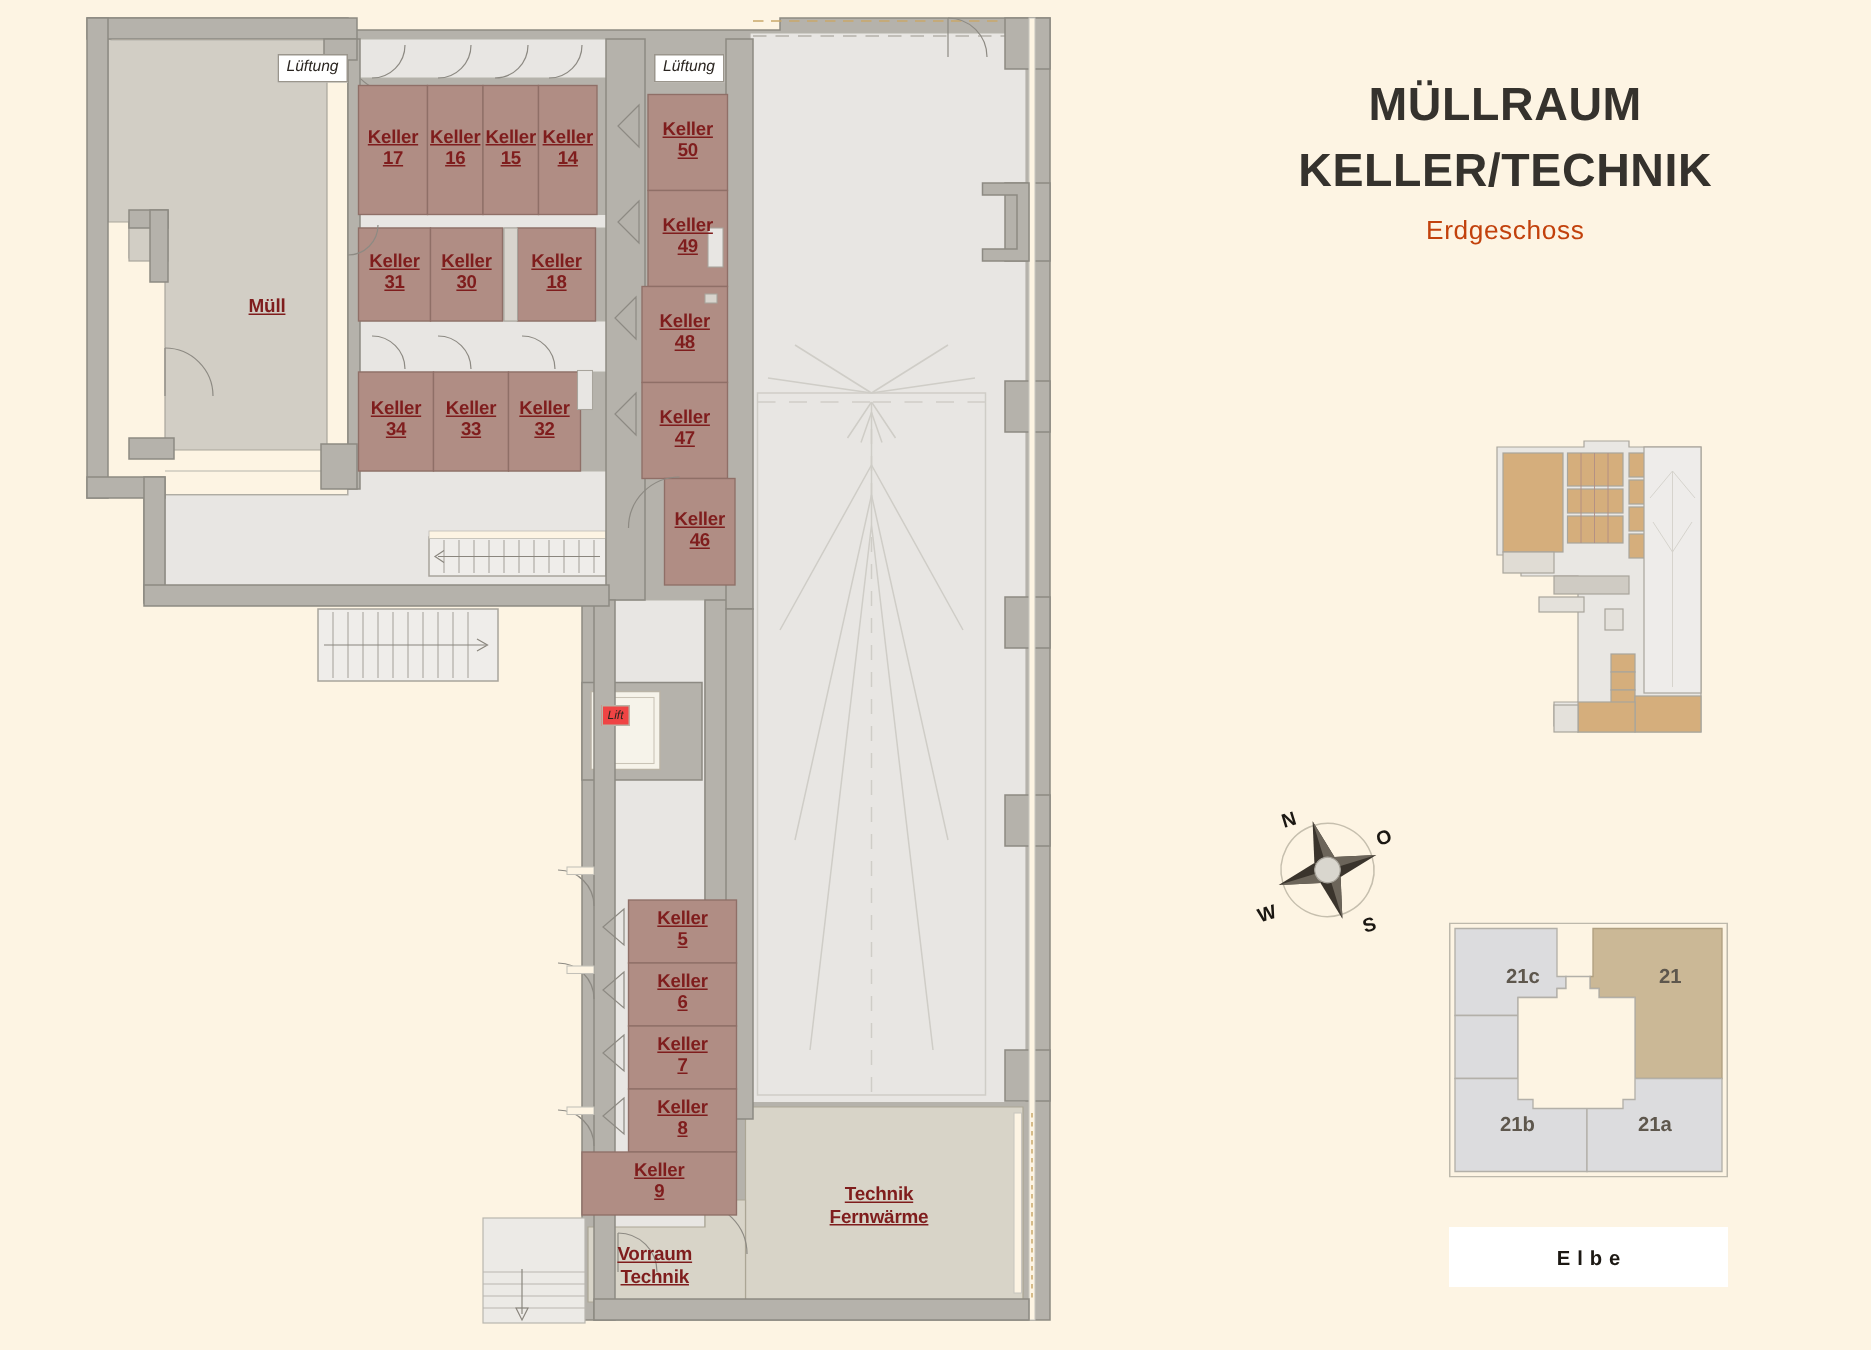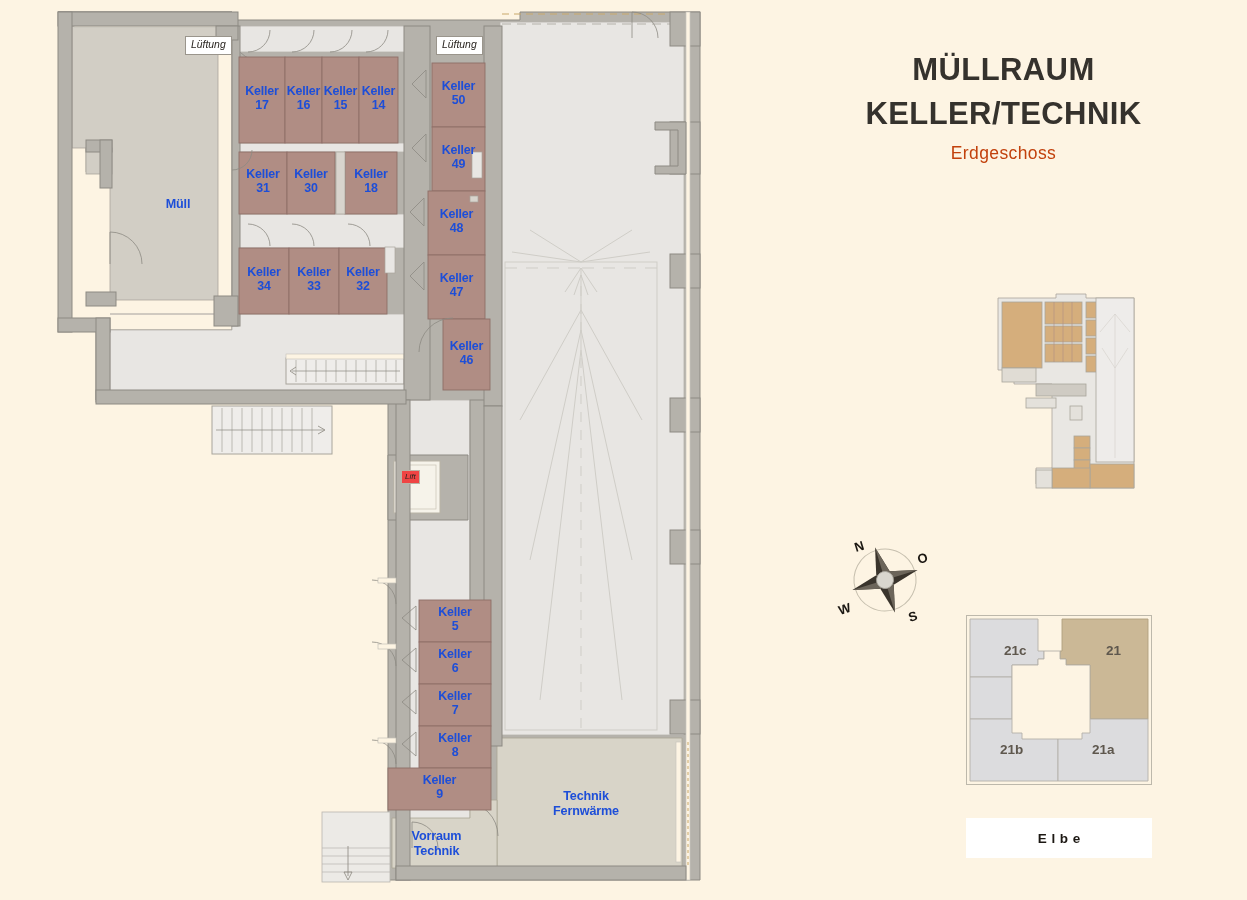--- a/index.html
+++ b/index.html
@@ -29,28 +29,29 @@
     left: 0;
     top: 0;
     width: 760px;
     height: 900px;
   }
   #plan-svg { display: block; }
 
   
   .room-label {
     position: absolute;
-    color: #1d4ed8;
+    color: #7f1d1d;
     font-size: 12.4px;
     font-weight: bold;
     line-height: 1.16;
     text-align: center;
     letter-spacing: -0.15px;
     pointer-events: none;
     white-space: pre-line;
+    text-decoration: underline;
   }
   .room-label.area {
     font-size: 12.6px;
     font-weight: bold;
   }
 
   
   .boxed {
     position: absolute;
     background: #ffffff;

